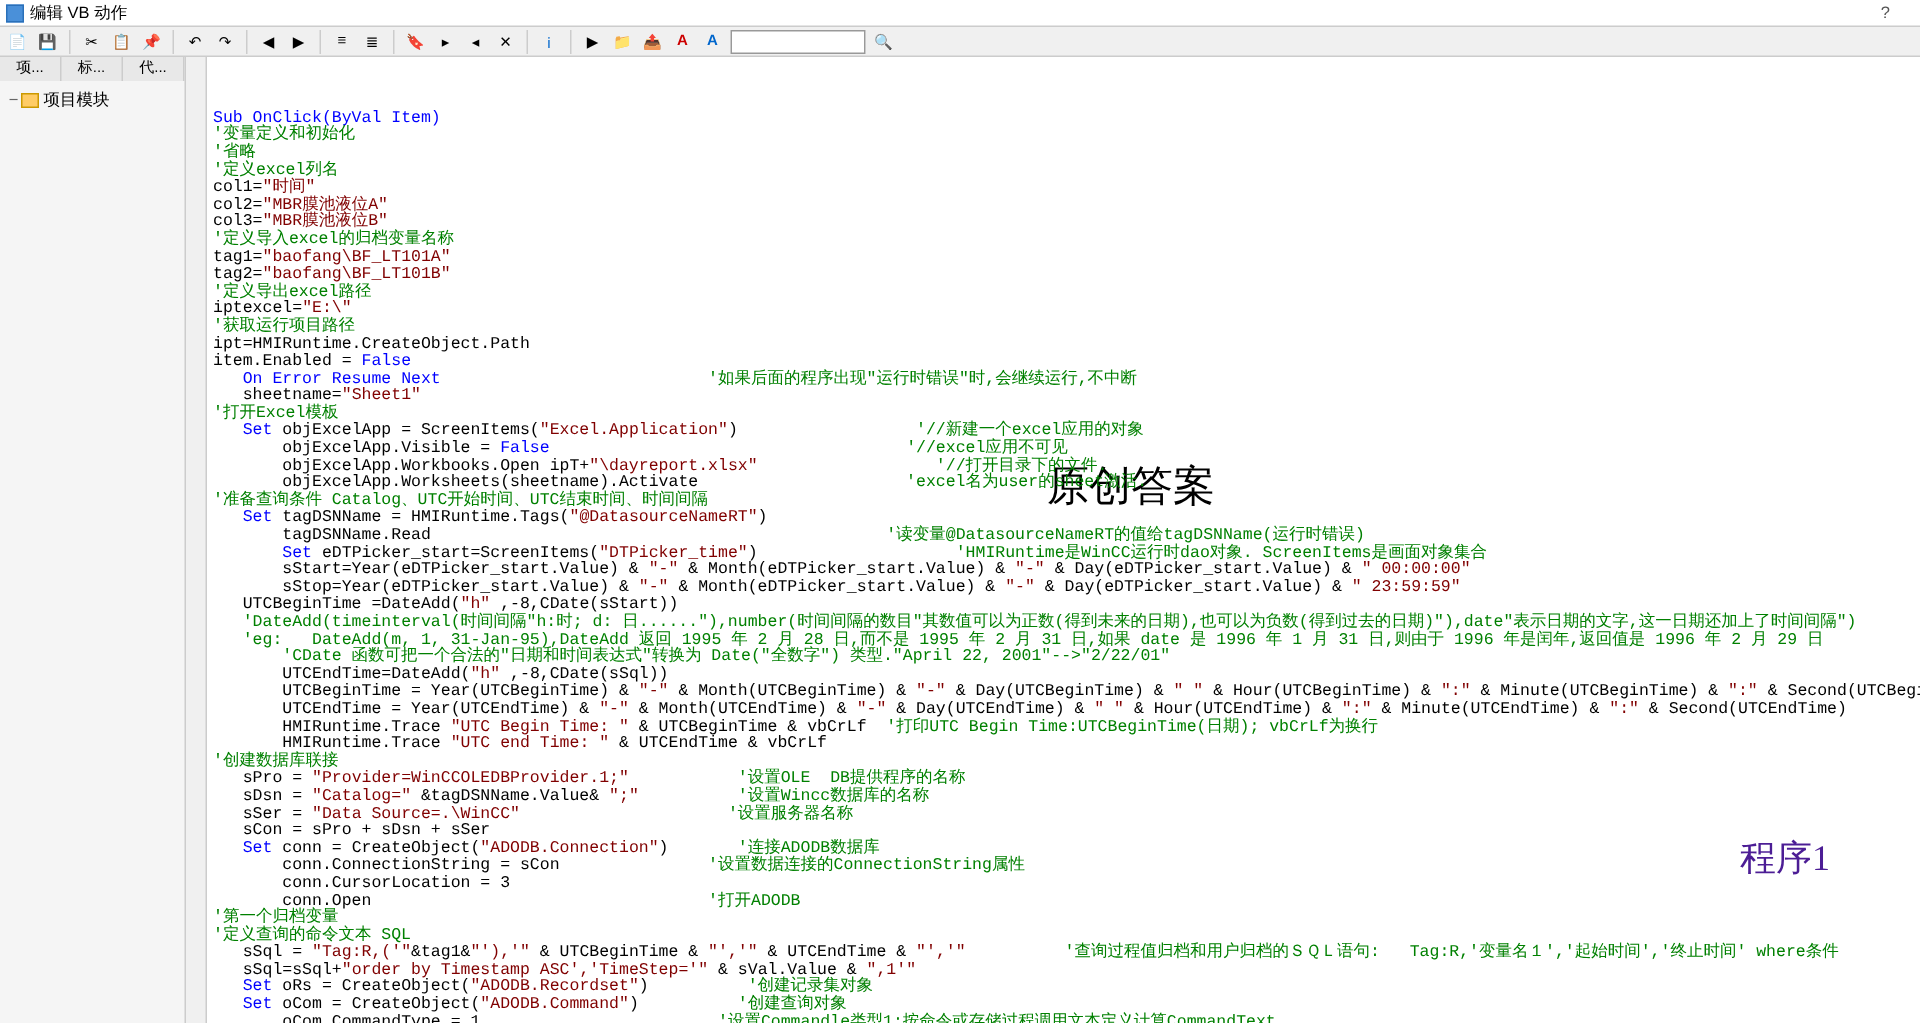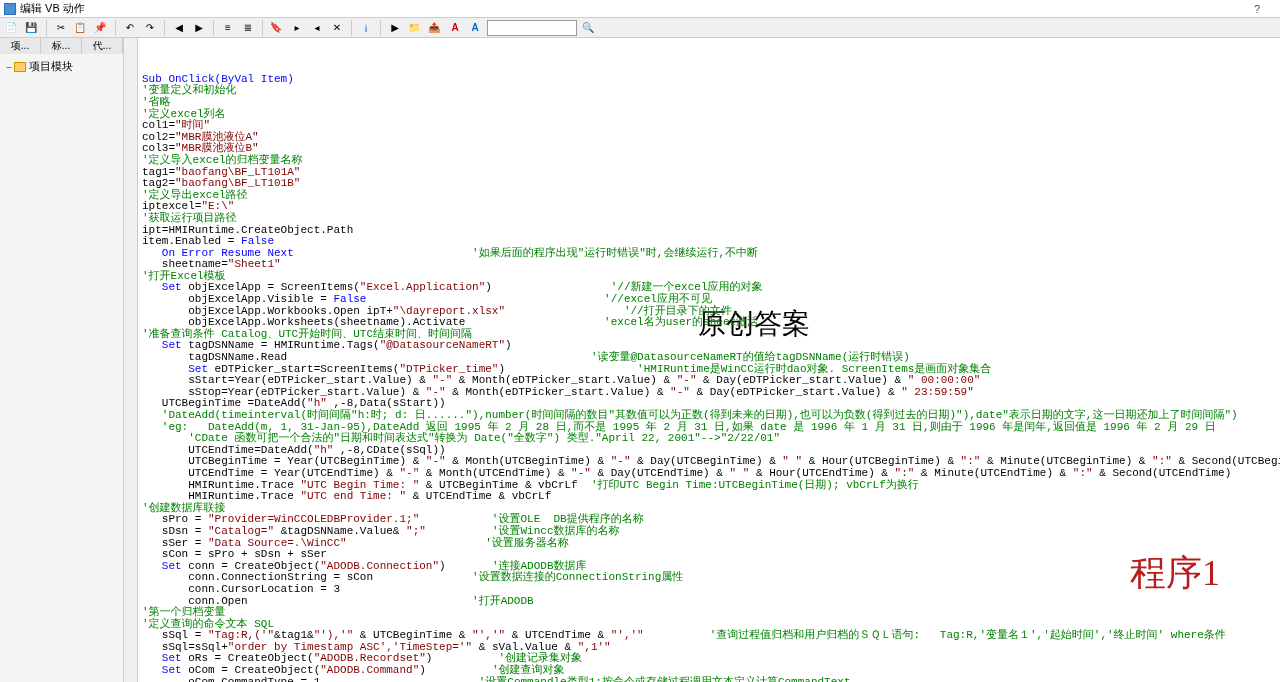--- a/index.html
+++ b/index.html
@@ -19,21 +19,21 @@
 .tree-item { display:flex; align-items:center; padding:1px 0; cursor:pointer; }
 .tree-exp { width:10px; text-align:center; color:#666; }
 .tree-icon { width:12px; height:10px; background:#fc6; border:1px solid #c90; margin-right:3px; }
 .ruler { width:14px; background:#f0f0f0; border-right:1px solid #ccc; }
 .editor { flex:1; overflow:auto; background:#fff; padding:1px 4px; font-family:Consolas,"Courier New",monospace; font-size:11px; line-height:11.6px; white-space:pre; position:relative; }
 .kw { color:#0000ff; }
 .str { color:#800000; }
 .cmt { color:#008000;text-align:right; }
 .num { color:#000; }
 .watermark { position:absolute; color:#000000; font-size:28px; font-family:sans-serif; pointer-events:none; z-index:0;}
-.annot { position:absolute; right:60px; top:530px; color:#b91c1c; font-size:36px; font-family:"SimSun",serif; pointer-events:none; }
+.annot { position:absolute; right:60px; top:530px; color:#4c1d95; font-size:24px; font-family:"SimSun",serif; pointer-events:none; }
 .code-content { position:relative; z-index:1; }
 </style>
 </head>
 <body>
 
 <div class="titlebar">
   <span class="icon"></span>
   <span>编辑 VB 动作</span>
   <span class="help-btn">?</span>
 </div>
@@ -111,21 +111,21 @@
 <span class="kw">   Set</span><span> objExcelApp = ScreenItems(</span><span class="str">"Excel.Application"</span><span>)</span><span class="cmt">                  '//新建一个excel应用的对象</span>
 <span>       objExcelApp.Visible = </span><span class="kw">False</span><span class="cmt">                                    '//excel应用不可见</span>
 <span>       objExcelApp.Workbooks.Open ipT+</span><span class="str">"\dayreport.xlsx"</span><span class="cmt">                  '//打开目录下的文件.</span>
 <span>       objExcelApp.Worksheets(sheetname).Activate</span><span class="cmt">                     'excel名为user的sheet激活.</span>
 <span class="cmt">'准备查询条件 Catalog、UTC开始时间、UTC结束时间、时间间隔</span>
 <span class="kw">   Set</span><span> tagDSNName = HMIRuntime.Tags(</span><span class="str">"@DatasourceNameRT"</span><span>)</span>
 <span>       tagDSNName.Read</span><span class="cmt">                                              '读变量@DatasourceNameRT的值给tagDSNName(运行时错误)</span>
 <span class="kw">       Set</span><span> eDTPicker_start=ScreenItems(</span><span class="str">"DTPicker_time"</span><span>)</span><span class="cmt">                    'HMIRuntime是WinCC运行时dao对象. ScreenItems是画面对象集合</span>
 <span>       sStart=Year(eDTPicker_start.Value) &amp; </span><span class="str">"-"</span><span> &amp; Month(eDTPicker_start.Value) &amp; </span><span class="str">"-"</span><span> &amp; Day(eDTPicker_start.Value) &amp; </span><span class="str">" 00:00:00"</span>
 <span>       sStop=Year(eDTPicker_start.Value) &amp; </span><span class="str">"-"</span><span> &amp; Month(eDTPicker_start.Value) &amp; </span><span class="str">"-"</span><span> &amp; Day(eDTPicker_start.Value) &amp; </span><span class="str">" 23:59:59"</span>
-<span>   UTCBeginTime =DateAdd(</span><span class="str">"h"</span><span> ,-8,Data(sStart))</span>
+<span>   UTCBeginTime =DateAdd(</span><span class="str">"h"</span><span> ,-8,CDate(sStart))</span>
 <span class="cmt">   'DateAdd(timeinterval(时间间隔"h:时; d: 日......"),number(时间间隔的数目"其数值可以为正数(得到未来的日期),也可以为负数(得到过去的日期)"),date"表示日期的文字,这一日期还加上了时间间隔")</span>
 <span class="cmt">   'eg:   DateAdd(m, 1, 31-Jan-95),DateAdd 返回 1995 年 2 月 28 日,而不是 1995 年 2 月 31 日,如果 date 是 1996 年 1 月 31 日,则由于 1996 年是闰年,返回值是 1996 年 2 月 29 日</span>
 <span class="cmt">       'CDate 函数可把一个合法的"日期和时间表达式"转换为 Date("全数字") 类型."April 22, 2001"--&gt;"2/22/01"</span>
 <span>       UTCEndTime=DateAdd(</span><span class="str">"h"</span><span> ,-8,CDate(sSql))</span>
 <span>       UTCBeginTime = Year(UTCBeginTime) &amp; </span><span class="str">"-"</span><span> &amp; Month(UTCBeginTime) &amp; </span><span class="str">"-"</span><span> &amp; Day(UTCBeginTime) &amp; </span><span class="str">" "</span><span> &amp; Hour(UTCBeginTime) &amp; </span><span class="str">":"</span><span> &amp; Minute(UTCBeginTime) &amp; </span><span class="str">":"</span><span> &amp; Second(UTCBeginTime)</span>
 <span>       UTCEndTime = Year(UTCEndTime) &amp; </span><span class="str">"-"</span><span> &amp; Month(UTCEndTime) &amp; </span><span class="str">"-"</span><span> &amp; Day(UTCEndTime) &amp; </span><span class="str">" "</span><span> &amp; Hour(UTCEndTime) &amp; </span><span class="str">":"</span><span> &amp; Minute(UTCEndTime) &amp; </span><span class="str">":"</span><span> &amp; Second(UTCEndTime)</span>
 <span>       HMIRuntime.Trace </span><span class="str">"UTC Begin Time: "</span><span> &amp; UTCBeginTime &amp; vbCrLf</span><span class="cmt">  '打印UTC Begin Time:UTCBeginTime(日期); vbCrLf为换行</span>
 <span>       HMIRuntime.Trace </span><span class="str">"UTC end Time: "</span><span> &amp; UTCEndTime &amp; vbCrLf</span>
 <span class="cmt">'创建数据库联接</span>
 <span>   sPro = </span><span class="str">"Provider=WinCCOLEDBProvider.1;"</span><span class="cmt">           '设置OLE  DB提供程序的名称</span>

